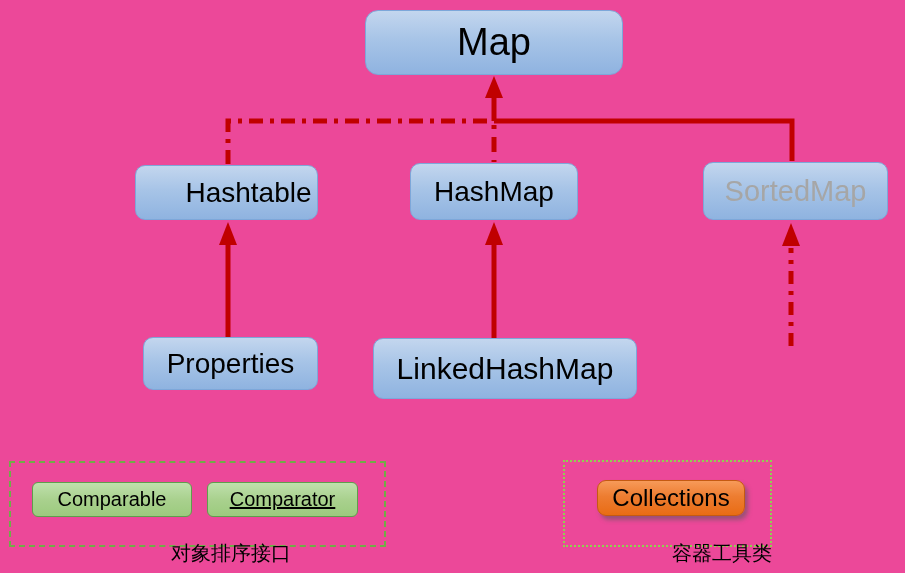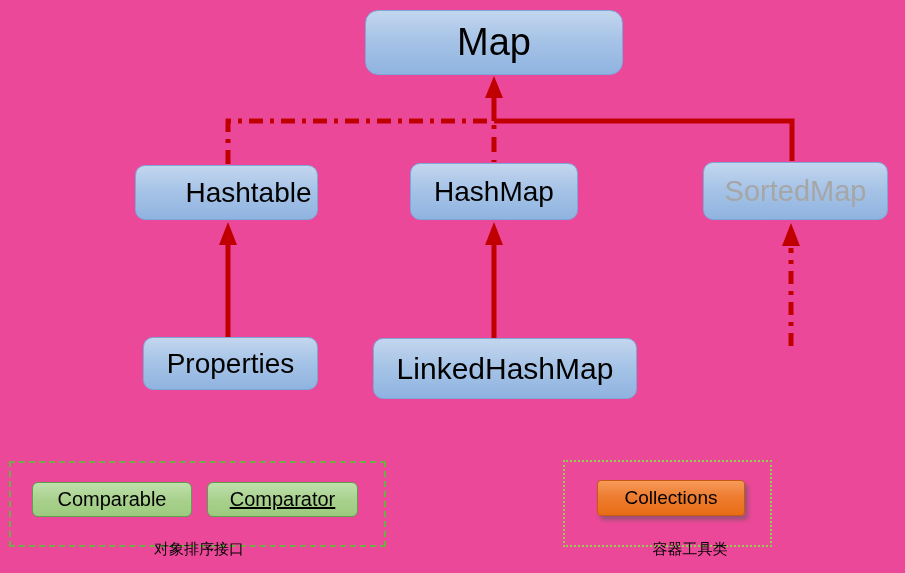--- a/index.html
+++ b/index.html
@@ -42,31 +42,32 @@
     box-sizing:border-box;
   }
   .gbox-comparable{left:21px;top:19px;width:160px;height:35px;}
   .gbox-comparator{left:196px;top:19px;width:151px;height:35px;text-decoration:underline;}
   .obox{
     position:absolute;
     left:32px;top:18px;width:148px;height:36px;
     display:flex;align-items:center;justify-content:center;
     background:linear-gradient(180deg,#f79a59 0%,#ed7d31 45%,#e96c14 100%);
     border:1px solid #c55a11;
-    border-radius:4px;
-    font-size:19px;color:#000;
+    border-radius:9px;
+    font-size:24px;color:#000;
     box-shadow:3px 4px 4px rgba(90,90,90,0.55);
     box-sizing:border-box;
   }
   .caption{
     position:absolute;
     font-family:"Liberation Serif","DejaVu Serif",serif;
-    font-size:15px;color:#000;
+    font-size:20px;color:#000;
     white-space:nowrap;
     transform:translateX(-50%);
+    margin-left:32px;
   }
   .caption-sorting{left:199px;top:540px;}
   .caption-utility{left:690px;top:540px;}
 </style>
 </head>
 <body>
 
 <div class="canvas">
 
   <svg class="connector-layer" width="905" height="573" viewBox="0 0 905 573" xmlns="http://www.w3.org/2000/svg">

